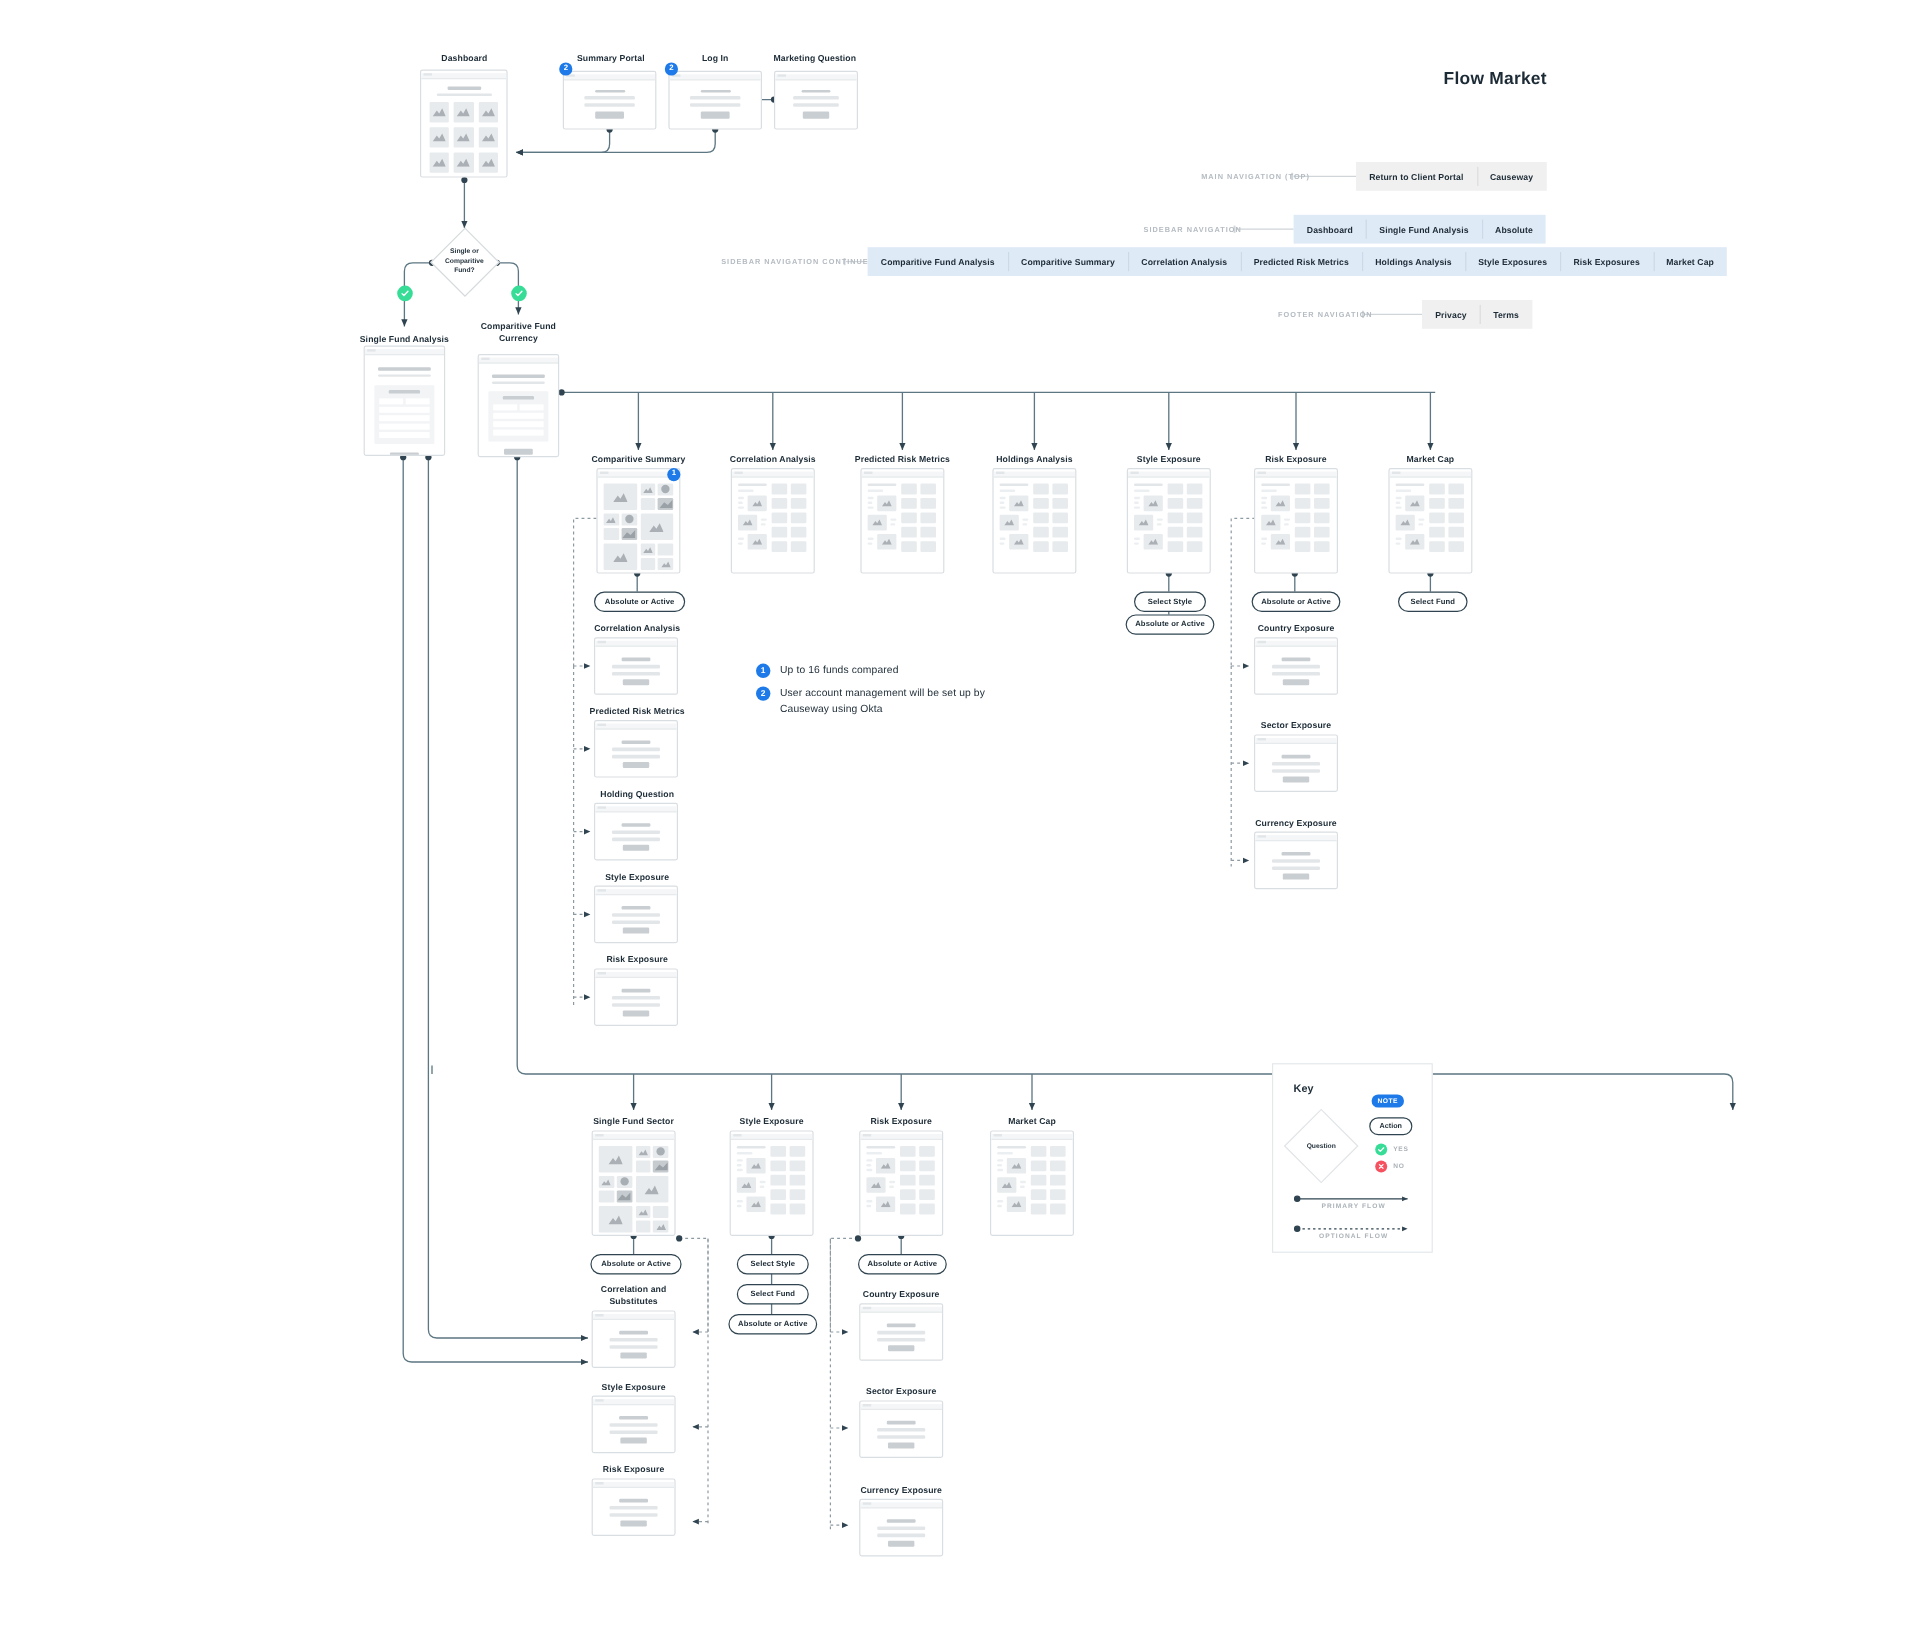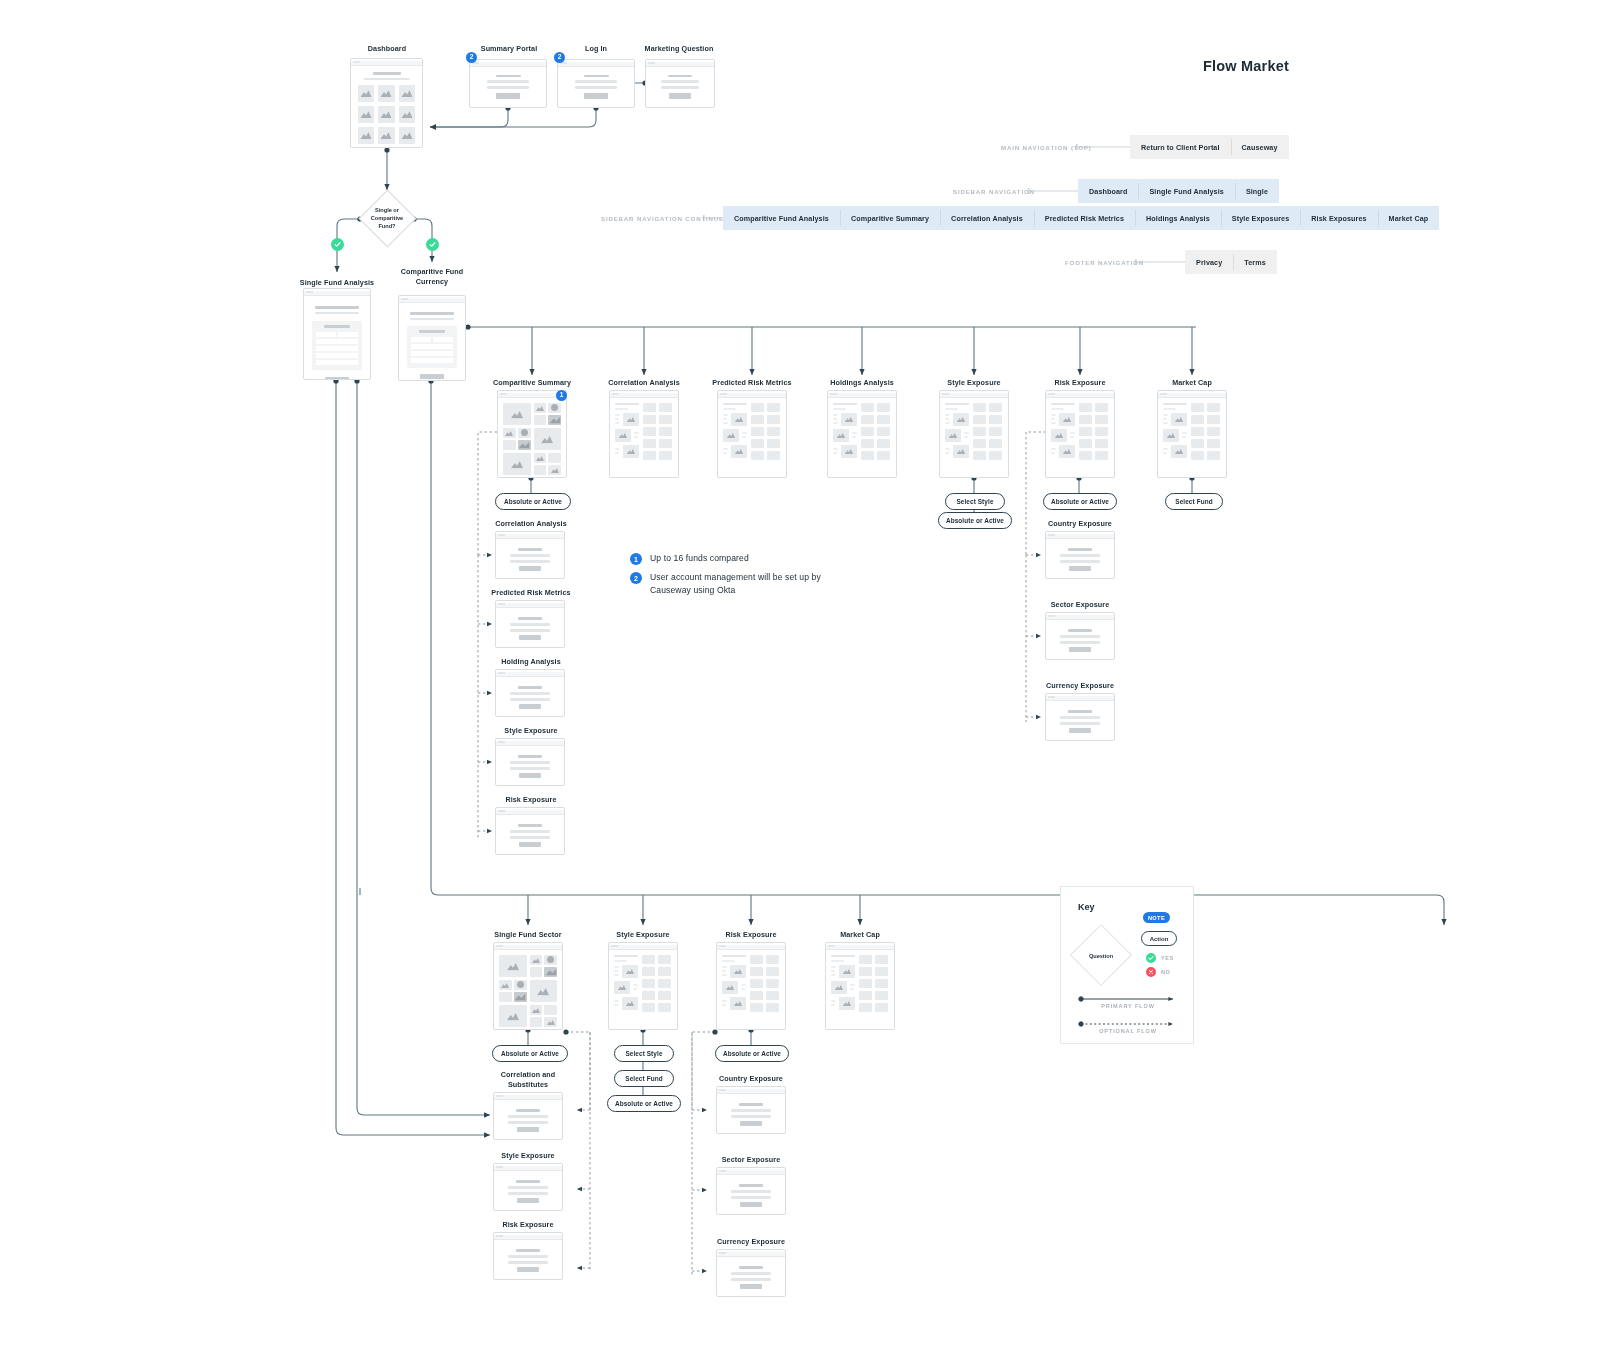--- a/index.html
+++ b/index.html
@@ -356,21 +356,21 @@
       <div class="item">Return to Client Portal</div>
       <div class="item">Causeway</div>
     </div>
   </div>
 
   <div class="navcap" style="left:953px;top:188px;">SIDEBAR NAVIGATION</div>
   <div class="navrow" style="left:1078px;top:179px;height:24px;">
     <div class="navstrip blue">
       <div class="item">Dashboard</div>
       <div class="item">Single Fund Analysis</div>
-      <div class="item">Single</div>
+      <div class="item">Absolute</div>
     </div>
   </div>
 
   <div class="navcap" style="left:601px;top:215px;">SIDEBAR NAVIGATION CONTINUED</div>
   <div class="navrow" style="left:723px;top:206px;height:24px;">
     <div class="navstrip blue">
       <div class="item">Comparitive Fund Analysis</div>
       <div class="item">Comparitive Summary</div>
       <div class="item">Correlation Analysis</div>
       <div class="item">Predicted Risk Metrics</div>
@@ -967,21 +967,21 @@
         <i></i>
       </span>
     <div class="body" style="padding:9px 0 0 0;">
       <div class="ln dk" style="width:24px;height:3px;"></div>
       <div class="ln" style="width:40px;"></div>
       <div class="ln" style="width:40px;"></div>
       <div class="ln" style="width:22px;height:5px;background:#c9ced2;margin-top:3px;"></div>
     </div>
   </div>
 
-  <div class="nlabel" style="left:481px;top:657px;width:100px;">Holding Analysis</div>
+  <div class="nlabel" style="left:481px;top:657px;width:100px;">Holding Question</div>
   <div class="screen" style="left:495px;top:669px;width:70px;height:48px;">
     <span class="bar">
         <i></i>
       </span>
     <div class="body" style="padding:9px 0 0 0;">
       <div class="ln dk" style="width:24px;height:3px;"></div>
       <div class="ln" style="width:40px;"></div>
       <div class="ln" style="width:40px;"></div>
       <div class="ln" style="width:22px;height:5px;background:#c9ced2;margin-top:3px;"></div>
     </div>

